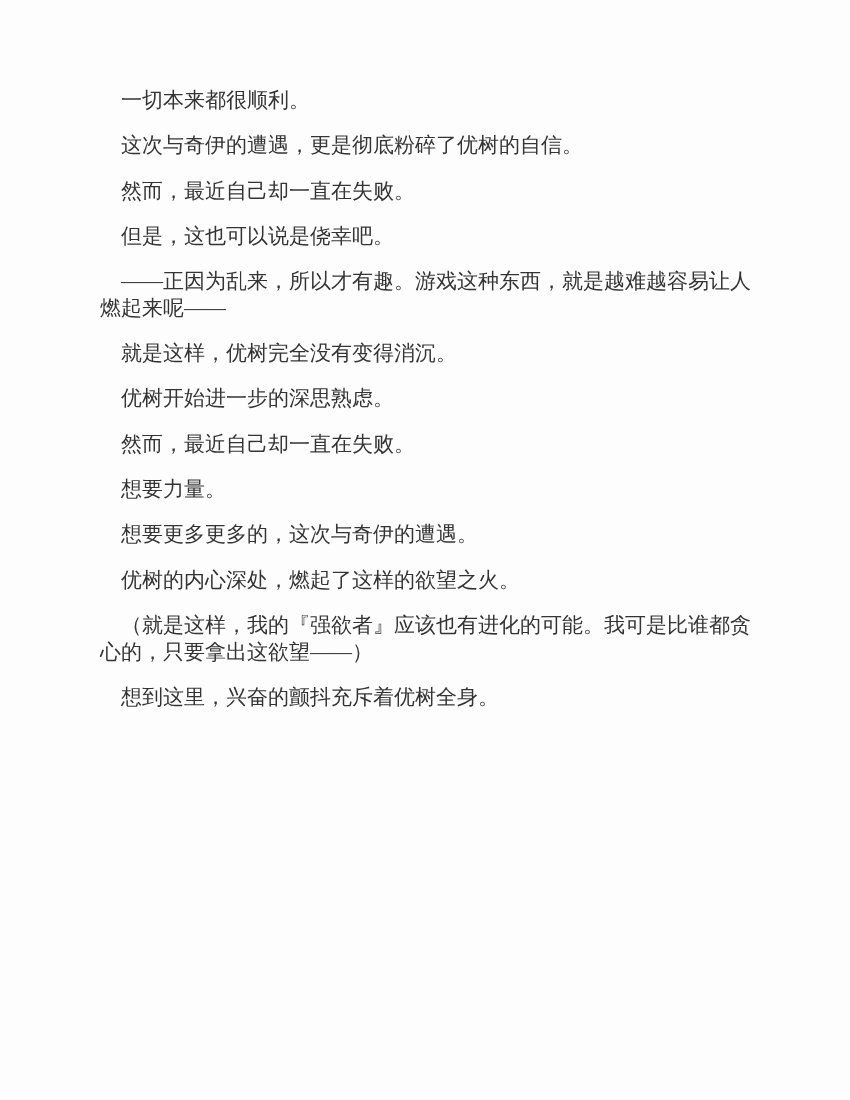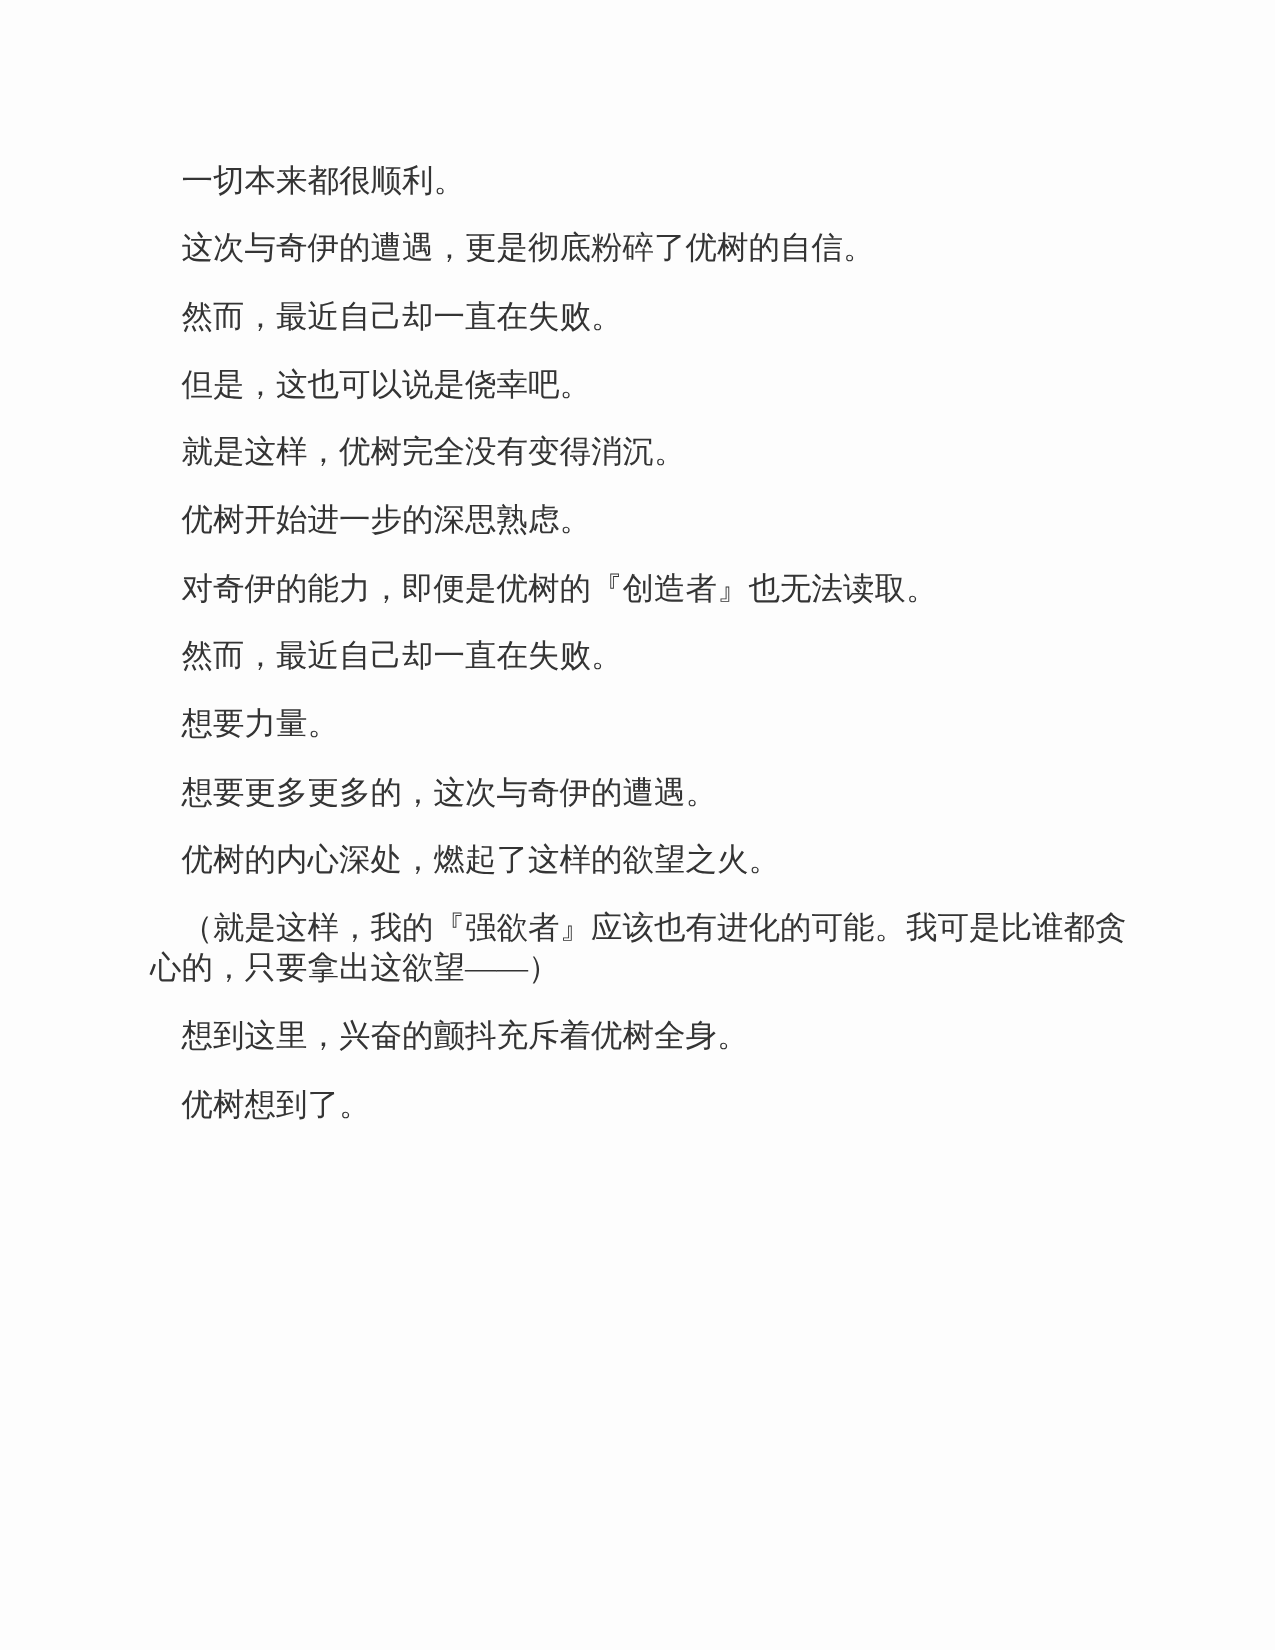--- a/index.html
+++ b/index.html
@@ -17,21 +17,21 @@
   .page {
     position: relative;
     width: 850px;
     height: 1100px;
     background: #fdfdfd;
   }
 
   .text-column {
     position: absolute;
     left: 100px;
-    top: 107px;
+    top: 87px;
     width: 651px;
     font-size: 21px;
     line-height: 26.7px;
     color: #343434;
     text-align: justify;
     letter-spacing: 0;
     font-family: Liberation Serif, serif;
   }
 
   .text-column p {
@@ -43,24 +43,23 @@
 </style>
 </head>
 <body>
 
 <div class="page" style="background: rgb(253, 253, 253);">
   <div class="text-column" style="color: rgb(52, 52, 52);">
     <p>一切本来都很顺利。</p>
     <p>这次与奇伊的遭遇，更是彻底粉碎了优树的自信。</p>
     <p>然而，最近自己却一直在失败。</p>
     <p>但是，这也可以说是侥幸吧。</p>
+    <p>——正因为乱来，所以才有趣。游戏这种东西，就是越难越容易让人燃起来呢——</p>
     <p>就是这样，优树完全没有变得消沉。</p>
     <p>优树开始进一步的深思熟虑。</p>
-    <p>对奇伊的能力，即便是优树的『创造者』也无法读取。</p>
     <p>然而，最近自己却一直在失败。</p>
     <p>想要力量。</p>
     <p>想要更多更多的，这次与奇伊的遭遇。</p>
     <p>优树的内心深处，燃起了这样的欲望之火。</p>
     <p>（就是这样，我的『强欲者』应该也有进化的可能。我可是比谁都贪心的，只要拿出这欲望——）</p>
     <p>想到这里，兴奋的颤抖充斥着优树全身。</p>
-    <p>优树想到了。</p>
   </div>
 </div>
 
 </body></html>

